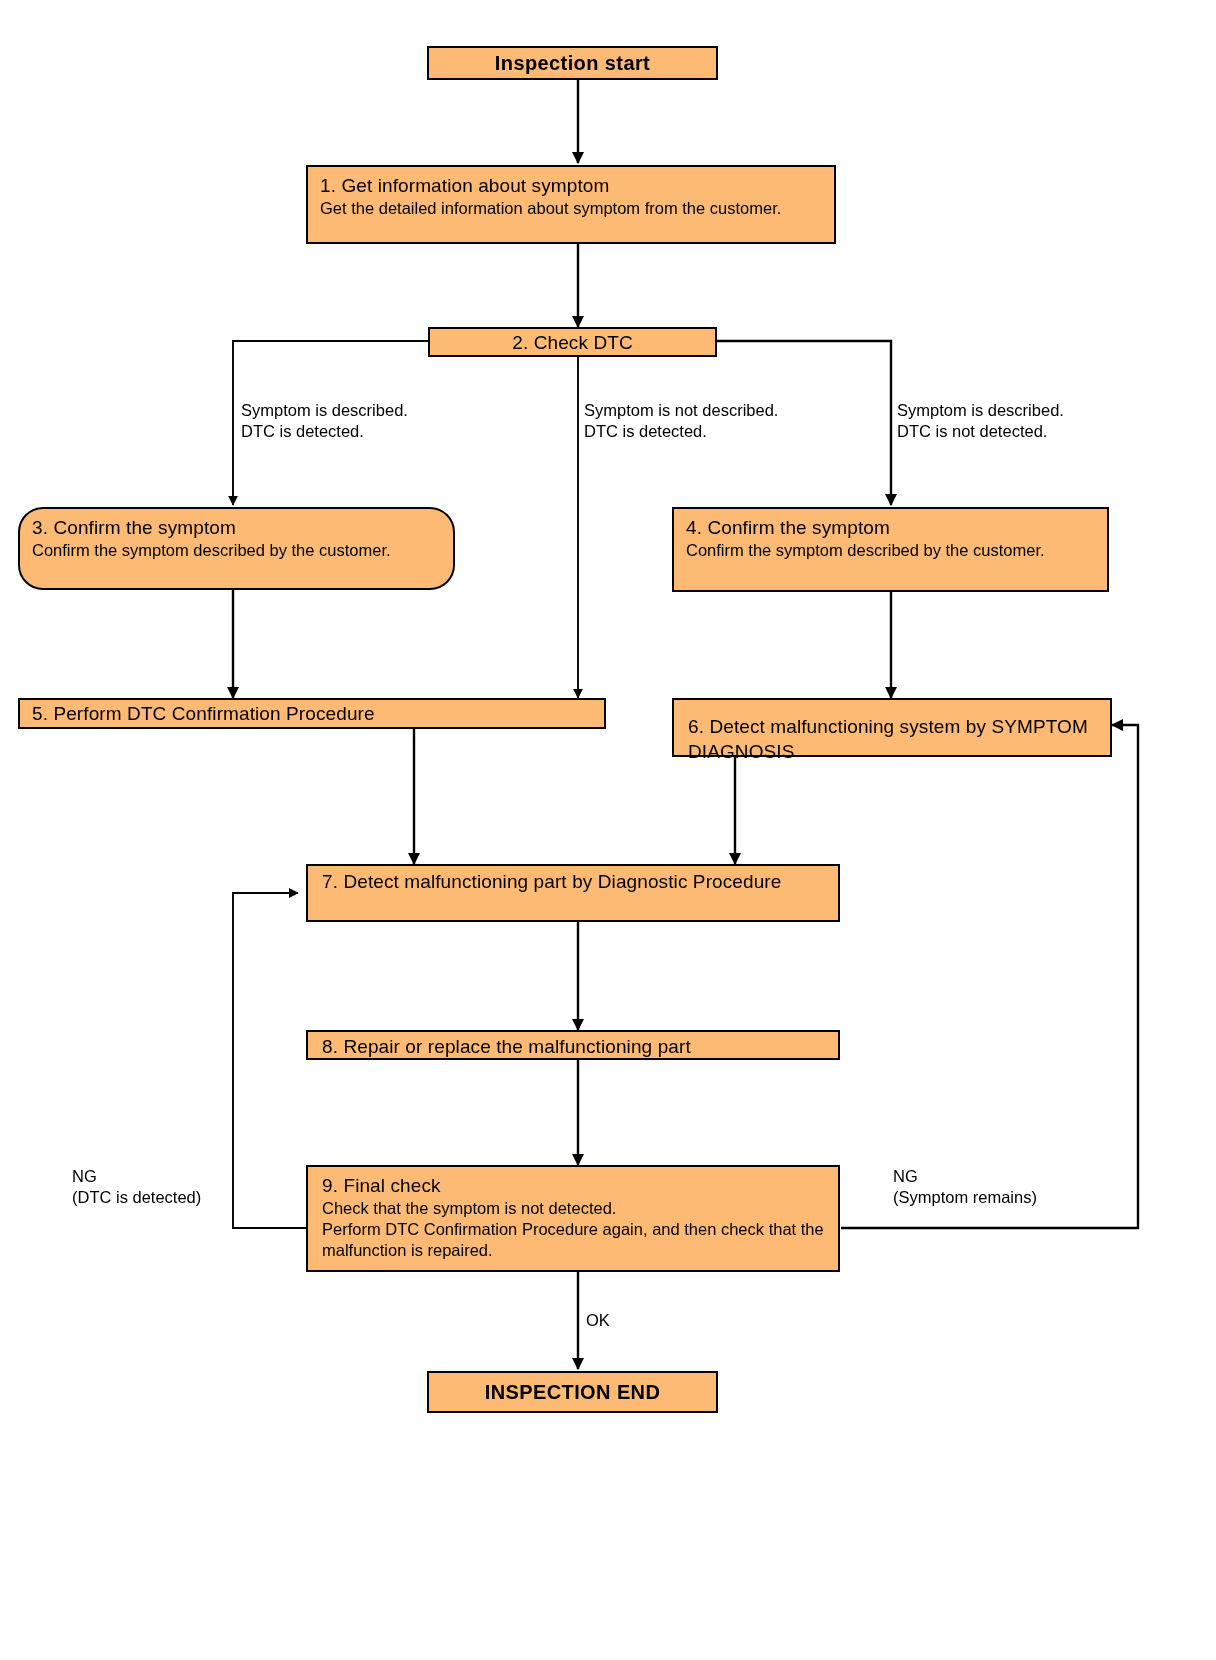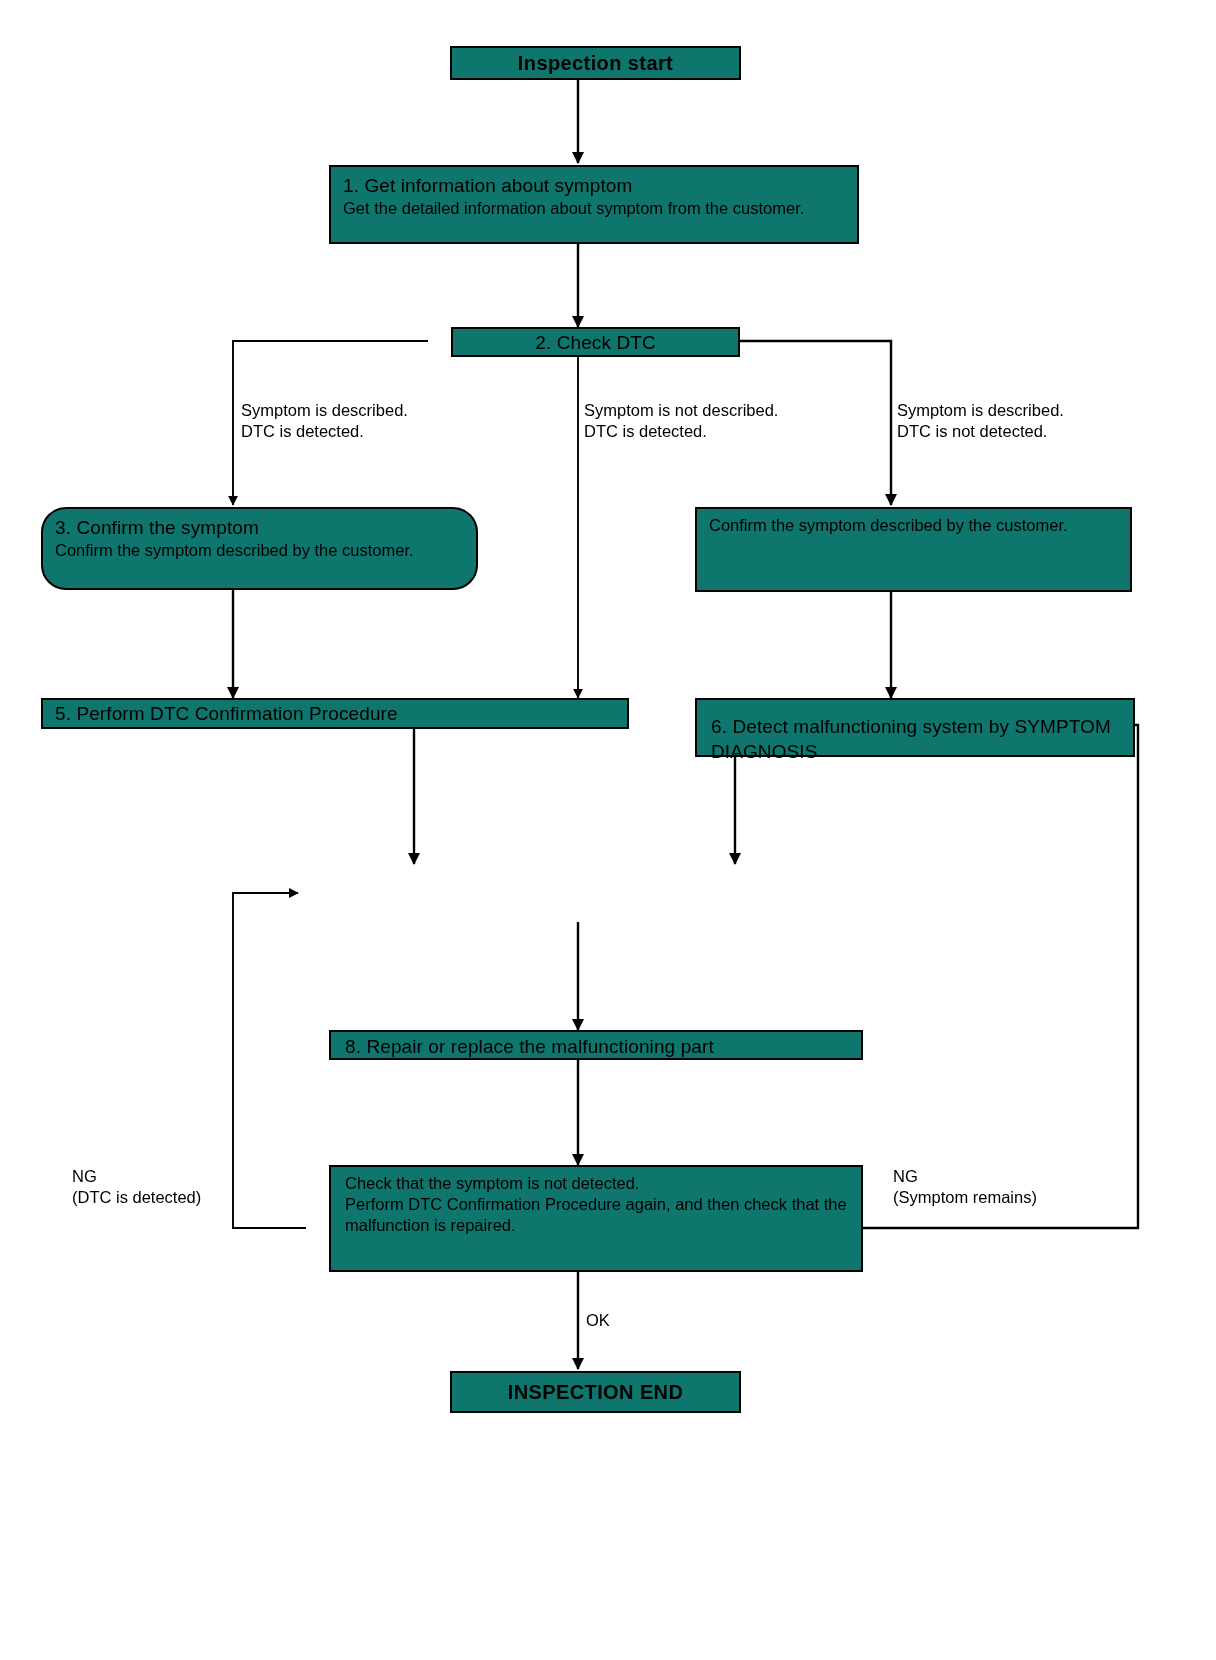--- a/index.html
+++ b/index.html
@@ -2,21 +2,21 @@
 <html><head>
 <meta charset="utf-8">
 <style>
   html,body{margin:0;padding:0;background:#ffffff;}
   body{width:1216px;height:1660px;position:relative;
        font-family:"Liberation Sans","DejaVu Sans",sans-serif;
        color:#000;-webkit-font-smoothing:none;}
   #canvas{position:absolute;left:0;top:0;width:1216px;height:1660px;overflow:hidden;}
   svg.edges{position:absolute;left:0;top:0;width:1216px;height:1660px;pointer-events:none;}
 
-  .node{position:absolute;box-sizing:border-box;border:2px solid #000;background:#0f766e;margin-left:23px;}
+  .node{position:absolute;box-sizing:border-box;border:2px solid #000;background:#fdba74;}
   .node .title{font-weight:normal;font-size:19px;line-height:25px;letter-spacing:.1px;}
   .node .body{font-weight:normal;font-size:16.5px;line-height:21px;}
   .node .pad{padding:6px 12px 8px 12px;}
 
   .terminal{display:flex;align-items:center;justify-content:center;}
   .terminal span{font-weight:bold;font-size:20px;letter-spacing:.4px;}
 
   .edge-label{position:absolute;font-size:16.5px;line-height:21px;font-weight:normal;white-space:pre-line;}
 </style>
 </head>
@@ -86,45 +86,52 @@
 
   <div class="node" style="left:18px;top:507px;width:437px;height:83px;border-radius:25px;">
     <div class="pad">
       <div class="title">3. Confirm the symptom</div>
       <div class="body">Confirm the symptom described by the customer.</div>
     </div>
   </div>
 
   <div class="node" style="left:672px;top:507px;width:437px;height:85px;">
     <div class="pad">
+      <div class="title">4. Confirm the symptom</div>
       <div class="body">Confirm the symptom described by the customer.</div>
     </div>
   </div>
 
   <div class="node" style="left:18px;top:698px;width:588px;height:31px;">
     <div class="pad" style="padding:1px 12px;">
       <div class="title">5. Perform DTC Confirmation Procedure</div>
     </div>
   </div>
 
   <div class="node" style="left:672px;top:698px;width:440px;height:59px;">
     <div class="pad" style="padding:14px 14px;">
       <div class="title">6. Detect malfunctioning system by SYMPTOM DIAGNOSIS</div>
     </div>
   </div>
 
+  <div class="node" style="left:306px;top:864px;width:534px;height:58px;">
+    <div class="pad" style="padding:3px 14px;">
+      <div class="title">7. Detect malfunctioning part by Diagnostic Procedure</div>
+    </div>
+  </div>
 
   <div class="node" style="left:306px;top:1030px;width:534px;height:30px;">
     <div class="pad" style="padding:2px 14px;">
       <div class="title">8. Repair or replace the malfunctioning part</div>
     </div>
   </div>
 
   <div class="node" style="left:306px;top:1165px;width:534px;height:107px;">
     <div class="pad" style="padding:6px 14px;">
+      <div class="title">9. Final check</div>
       <div class="body" style="white-space:pre-line;">Check that the symptom is not detected.
 Perform DTC Confirmation Procedure again, and then check that the malfunction is repaired.</div>
     </div>
   </div>
 
   <div class="edge-label" style="left:72px;top:1166px;width:200px;">NG
 (DTC is detected)</div>
   <div class="edge-label" style="left:893px;top:1166px;width:240px;">NG
 (Symptom remains)</div>
   <div class="edge-label" style="left:586px;top:1310px;width:60px;">OK</div>

